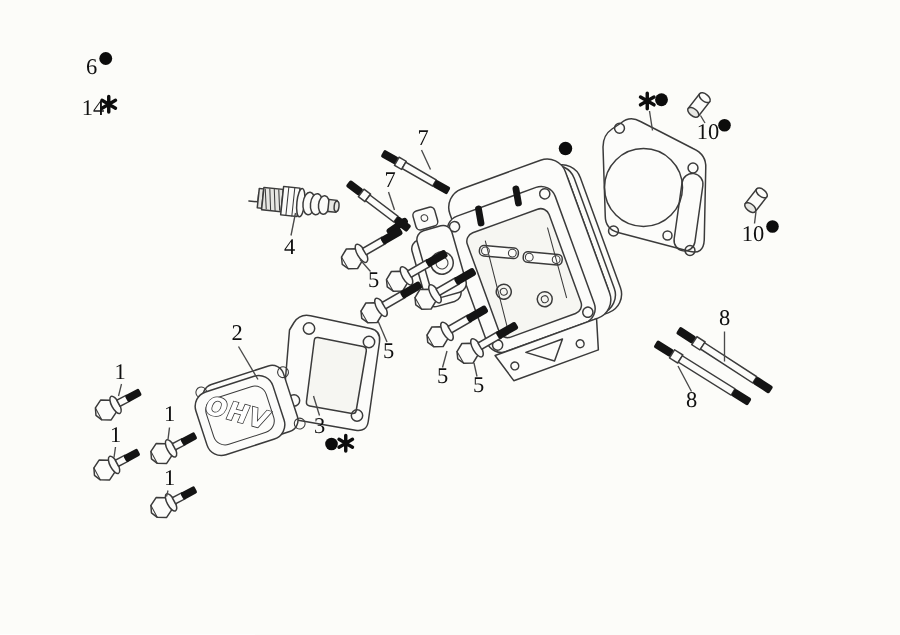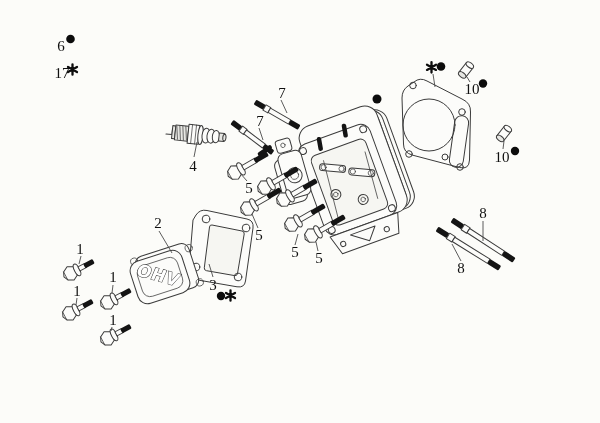--- a/index.html
+++ b/index.html
@@ -261,21 +261,21 @@
     <circle class="dotm" cx="483" cy="83.5" r="4.2"></circle>
     <circle class="dotm" cx="515" cy="151" r="4.2"></circle>
     <circle class="dotm" cx="221" cy="296" r="4.2"></circle>
 
     <use href="#asterisk-shape" transform="translate(72.5,69.5)"></use>
     <use href="#asterisk-shape" transform="translate(431.5,67.3)"></use>
     <use href="#asterisk-shape" transform="translate(230.5,295.5)"></use>
   </svg>
 
   <div class="lbl" style="left:61px;top:46px">6</div>
-  <div class="lbl" style="left:62px;top:73px">17</div>
+  <div class="lbl" style="left:62px;top:73px">14</div>
   <div class="lbl" style="left:193px;top:166px">4</div>
   <div class="lbl" style="left:282px;top:93px">7</div>
   <div class="lbl" style="left:260px;top:121px">7</div>
   <div class="lbl" style="left:249px;top:188px">5</div>
   <div class="lbl" style="left:259px;top:235px">5</div>
   <div class="lbl" style="left:295px;top:252px">5</div>
   <div class="lbl" style="left:319px;top:258px">5</div>
   <div class="lbl" style="left:158px;top:223px">2</div>
   <div class="lbl" style="left:213px;top:285px">3</div>
   <div class="lbl" style="left:483px;top:213px">8</div>

